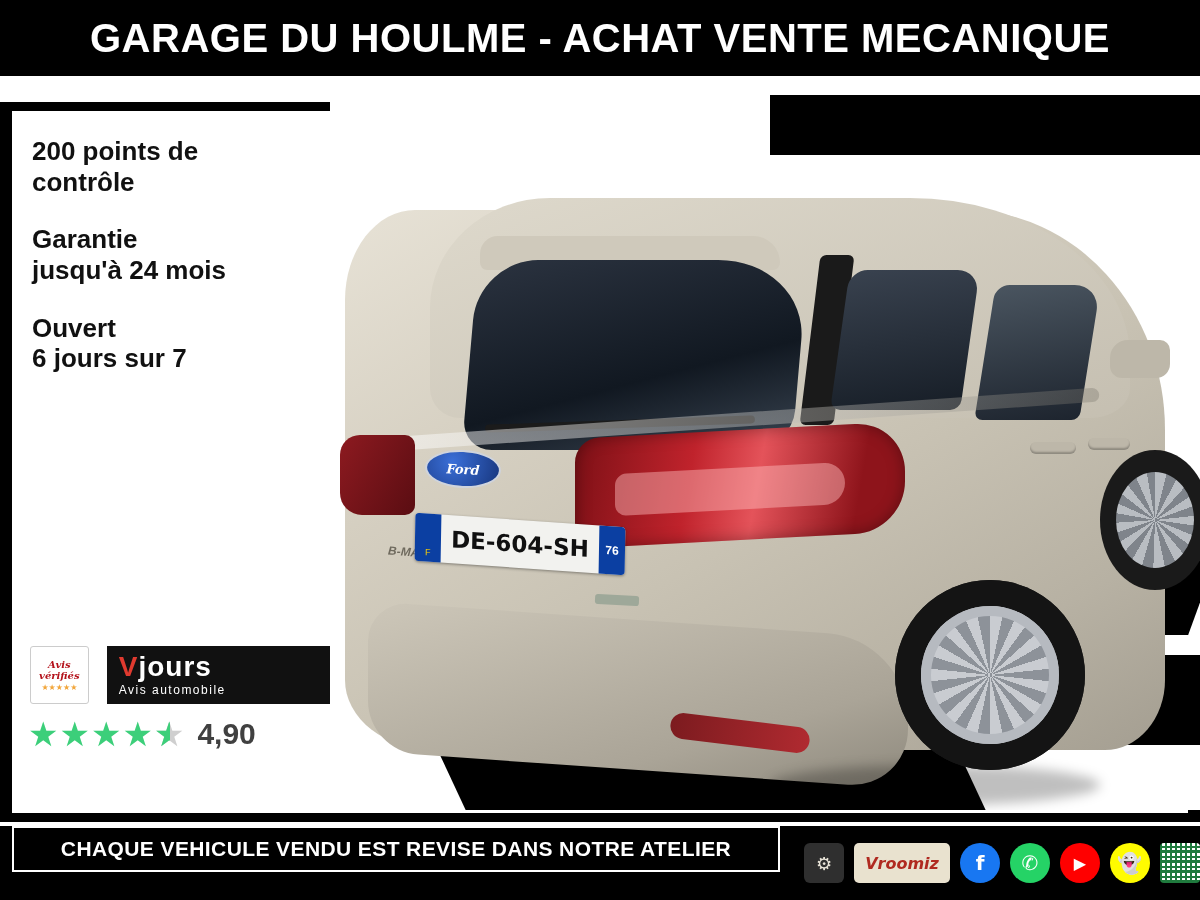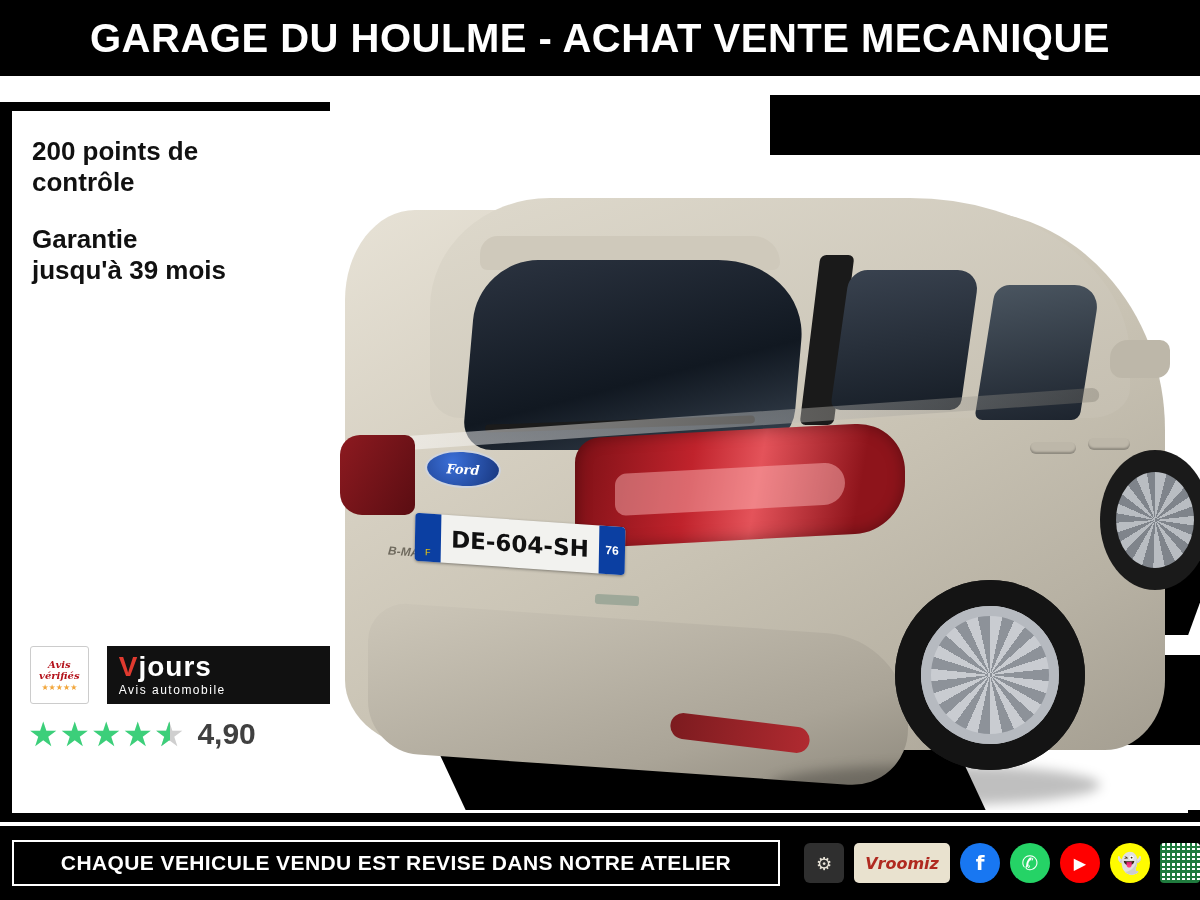--- a/index.html
+++ b/index.html
@@ -565,21 +565,20 @@
     background: #000000;
   }
   .footer-bar {
     position: absolute;
     left: 0;
     top: 826px;
     width: 1200px;
     height: 74px;
     background: #000000;
     display: flex;
-    align-items: center;
   }
   .footer-text-box {
     margin-left: 12px;
     width: 800px;
     height: 46px;
     border: 2px solid #ffffff;
     display: flex;
     align-items: center;
     justify-content: center;
     box-sizing: border-box;
@@ -649,21 +648,23 @@
   <div class="header-rule-1"></div>
   <div class="header-rule-2"></div>
 
   <div class="frame-left"></div>
   <div class="frame-right"></div>
 
   <div class="features">
     <div class="feature">200 points de
 contrôle</div>
     <div class="feature">Garantie
-jusqu'à 39 mois</div>
+jusqu'à 24 mois</div>
+    <div class="feature">Ouvert
+6 jours sur 7</div>
   </div>
 
   <div class="badge-row">
     <div class="avis-verifies">
       <div class="avis-ribbon">Avis</div>
       <div class="avis-ribbon">vérifiés</div>
       <div class="avis-stars">★★★★★</div>
     </div>
     <div class="vroomiz-box">
       <div class="vroomiz-word"><span class="v">V</span><span>jours</span></div>

